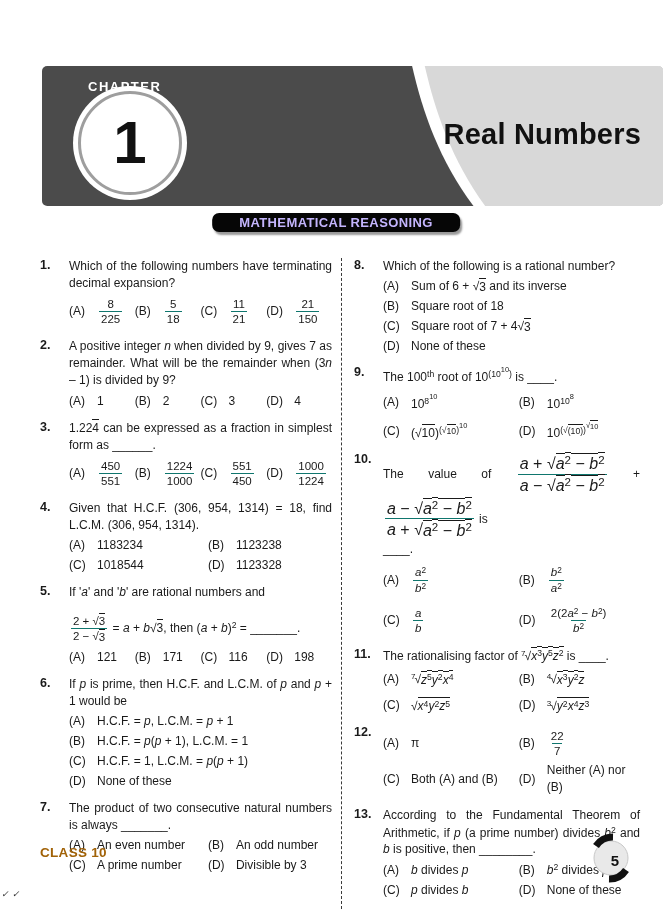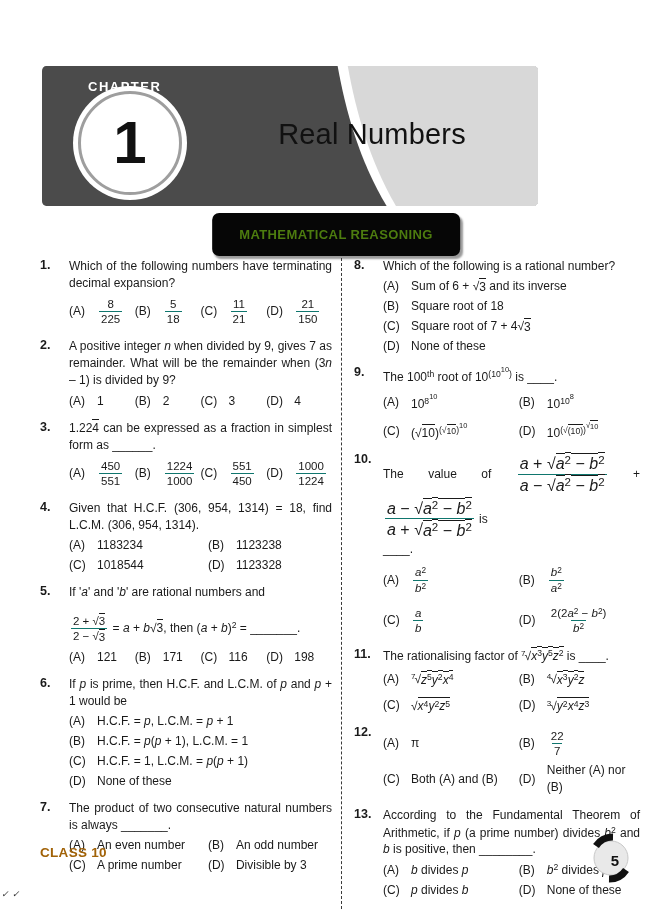--- a/index.html
+++ b/index.html
@@ -1,25 +1,25 @@
 <!DOCTYPE html>
 <html><head>
 <meta charset="utf-8">
 <style>
   html,body{margin:0;padding:0}
   body{width:672px;height:912px;background:#fff;font-family:"Liberation Sans",sans-serif;color:#1a1a1a;position:relative;overflow:hidden}
   
-  .banner{position:absolute;left:42px;top:66px;width:496px;height:140px}
+  .banner{position:absolute;left:42px;top:66px;width:621px;height:140px}
   .banner svg.bg{position:absolute;left:0;top:0;width:100%;height:100%}
   .chapter-label{position:absolute;left:46px;top:13px;color:#fff;font-weight:bold;font-size:13px;letter-spacing:1.5px}
   .chapter-circle{position:absolute;left:36px;top:25px;width:98px;height:98px;background:#fff;border:3px solid #9e9e9e;border-radius:50%;box-shadow:0 0 0 5px #fff;display:flex;align-items:center;justify-content:center}
   .chapter-num{font-size:60px;font-weight:bold;line-height:1;color:#111}
-  .banner-title{position:absolute;right:36px;top:52px;width:260px;text-align:center;font-size:29px;font-weight:normal;color:#111;letter-spacing:0.2px}
+  .banner-title{position:absolute;right:22px;top:52px;width:260px;text-align:right;font-size:29px;font-weight:bold;color:#111;letter-spacing:0.2px}
   
-  .pill{position:absolute;left:50%;transform:translateX(-50%);top:213px;background:#060606;color:#4d7c0f;font-weight:bold;font-size:13px;letter-spacing:0.4px;padding:14px 27px;border-radius:7px;box-shadow:2px 3px 2px #9a9a9a;white-space:nowrap}
+  .pill{position:absolute;left:50%;transform:translateX(-50%);top:213px;background:#060606;color:#c4b5fd;font-weight:bold;font-size:13px;letter-spacing:0.4px;padding:2px 27px;border-radius:7px;box-shadow:2px 3px 2px #9a9a9a;white-space:nowrap}
   
   .cols{position:absolute;left:40px;right:32px;top:258px;display:flex;align-items:stretch}
   .colL{width:292px;padding-right:9px}
   .colR{flex:1;border-left:1.4px dashed #3a3a3a;padding-left:12px;min-height:580px}
   .q{display:flex;margin-bottom:10px}
   .qno{width:29px;font-weight:bold;font-size:12.5px;flex-shrink:0}
   .qbody{flex:1;font-size:12px;line-height:1.42;min-width:0}
   .stem{text-align:justify}
   .mathline{margin-top:12px}
   .lbl{width:28px;flex-shrink:0}

